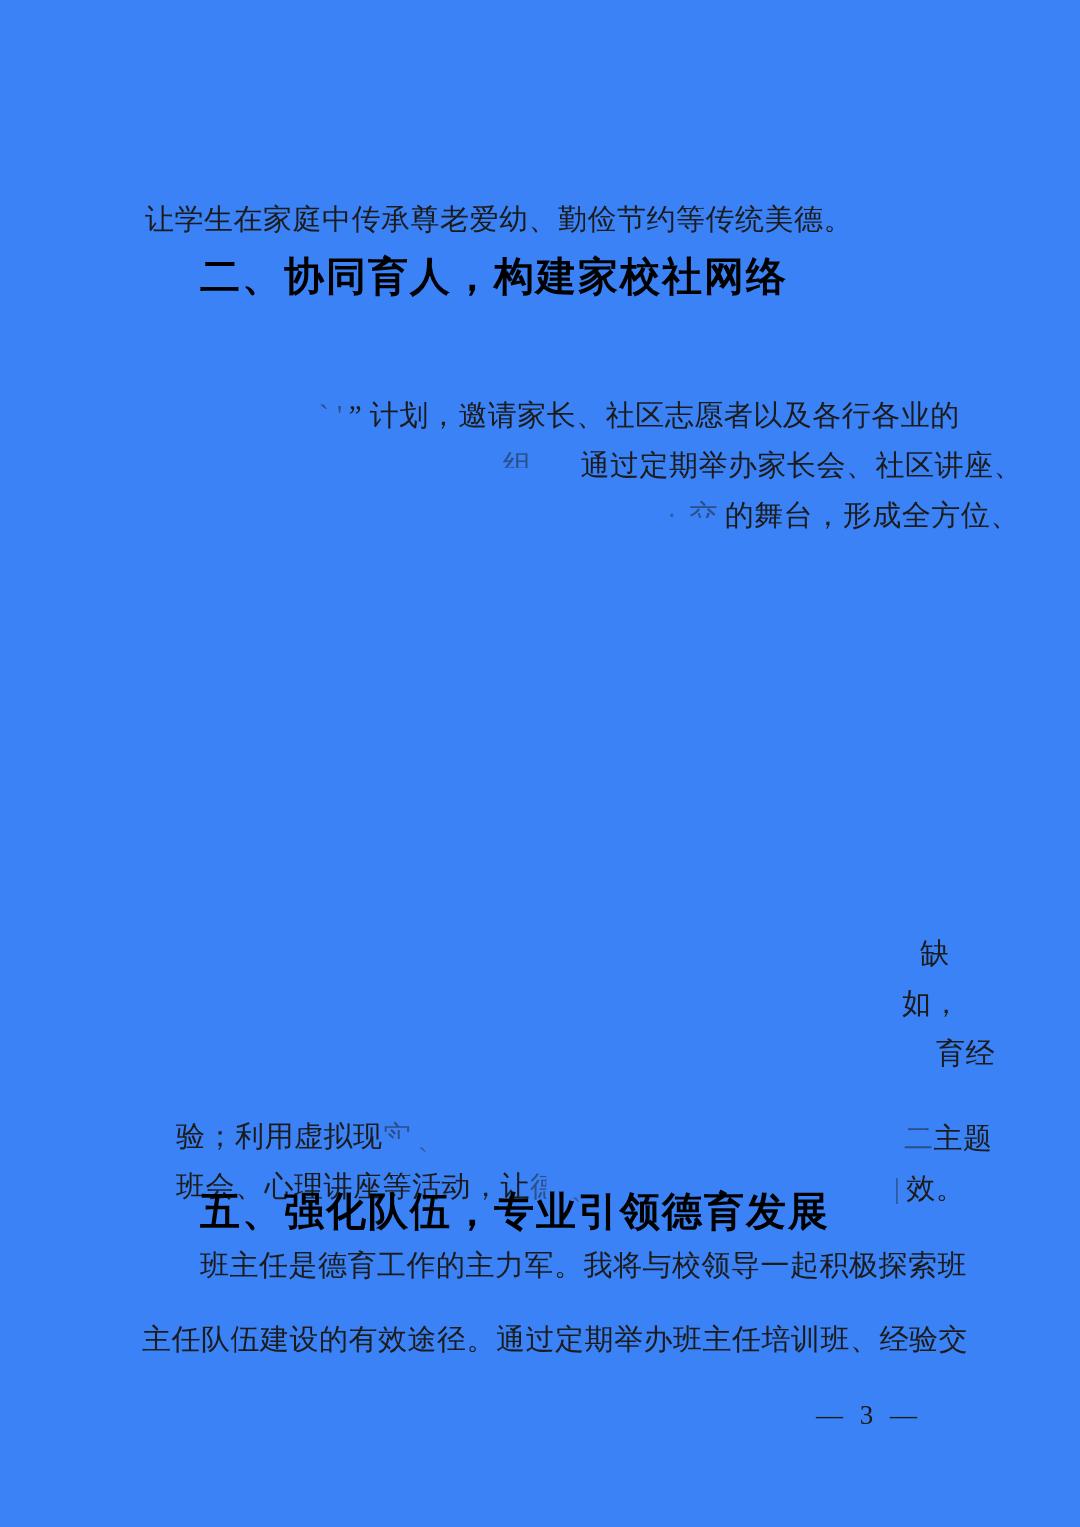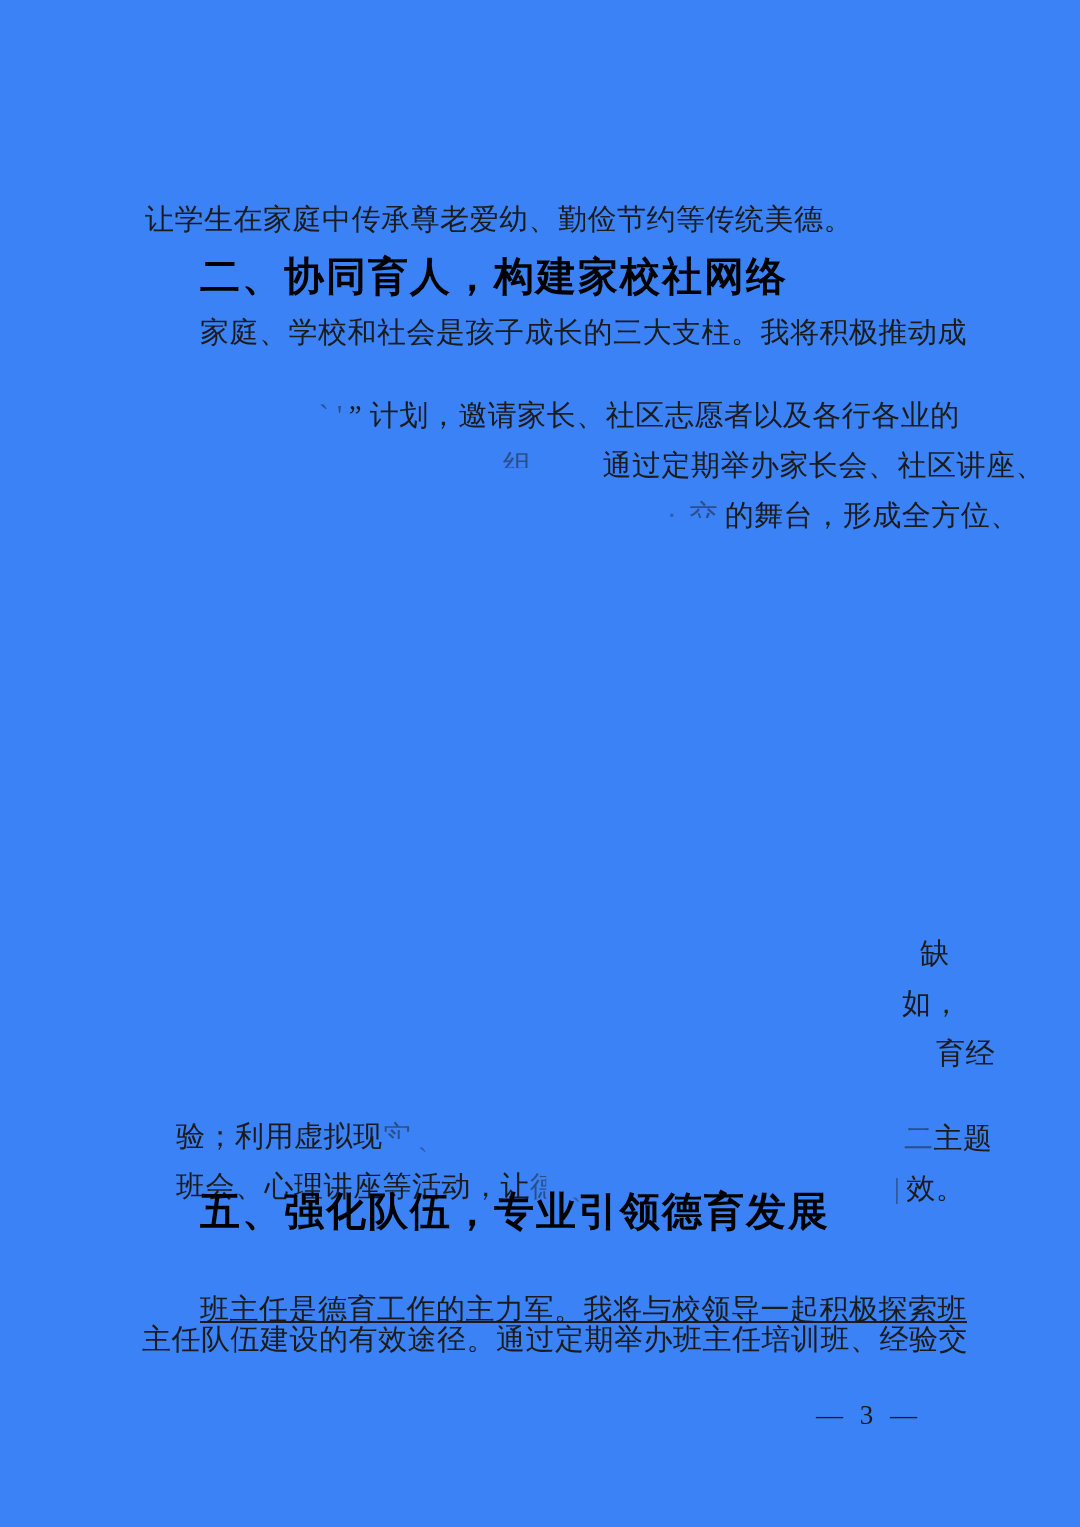--- a/index.html
+++ b/index.html
@@ -23,21 +23,21 @@
     font-weight:700;
     font-size:40px;
     color:#000000;
     letter-spacing:2px;
   }
   .faint{opacity:.5;}
   .faint2{opacity:.35;}
   .clip-top{display:inline-block;clip-path:inset(0 0 45% 0);}
   .clip-left{display:inline-block;clip-path:inset(0 45% 0 0);}
   .g12{margin-left:12px;}
-  .g44{margin-left:70px;font-family:Liberation Mono, monospace;}
+  .g44{margin-left:48px;font-family:Liberation Mono, monospace;}
   .g6{margin-left:6px;}
   .pageno{
     position:absolute;
     font-size:27px;
     color:#1b1b1b;
     letter-spacing:5px;
     font-family:"Liberation Serif","DejaVu Serif",serif;
   }
   
   .pos-l1{left:145px;top:200px;}
@@ -48,34 +48,33 @@
   .pos-p2d{left:636px;top:463px;}
   .pos-r1{left:920px;top:934px;}
   .pos-r2{left:902px;top:984px;}
   .pos-l3{left:145px;top:1036px;}
   .pos-r3{left:936px;top:1034px;}
   .pos-l4{left:145px;top:1084px;}
   .pos-r4{left:873px;top:1086px;}
   .pos-l5{left:145px;top:1134px;}
   .pos-r5{left:863px;top:1136px;}
   .pos-h5{left:200px;top:1184px;}
-  .pos-p5a{left:200px;top:1290px;text-decoration:underline;}
+  .pos-p5a{left:200px;top:1246px;}
   .pos-p5b{left:142px;top:1320px;}
   .pos-pageno{left:816px;top:1400px;}
 </style>
 </head>
 <body>
 
 <div class="page">
 
   <div class="tline pos-l1">让学生在家庭中传承尊老爱幼、勤俭节约等传统美德。</div>
 
   <div class="tline hline pos-h2">二、协同育人，构建家校社网络</div>
 
-  <div class="tline pos-p2a">家庭、学校和社会是孩子成长的三大支柱。我将积极推动成</div>
 
   <div class="tline pos-p2b">
     <span class="faint">ˋ '</span><span class="g6">” 计划，邀请家长、社区志愿者以及各行各业的</span>
   </div>
 
   <div class="tline pos-p2c">
     <span class="faint clip-top">组</span><span class="g44">通过定期举办家长会、社区讲座、</span>
   </div>
 
   <div class="tline pos-p2d">

